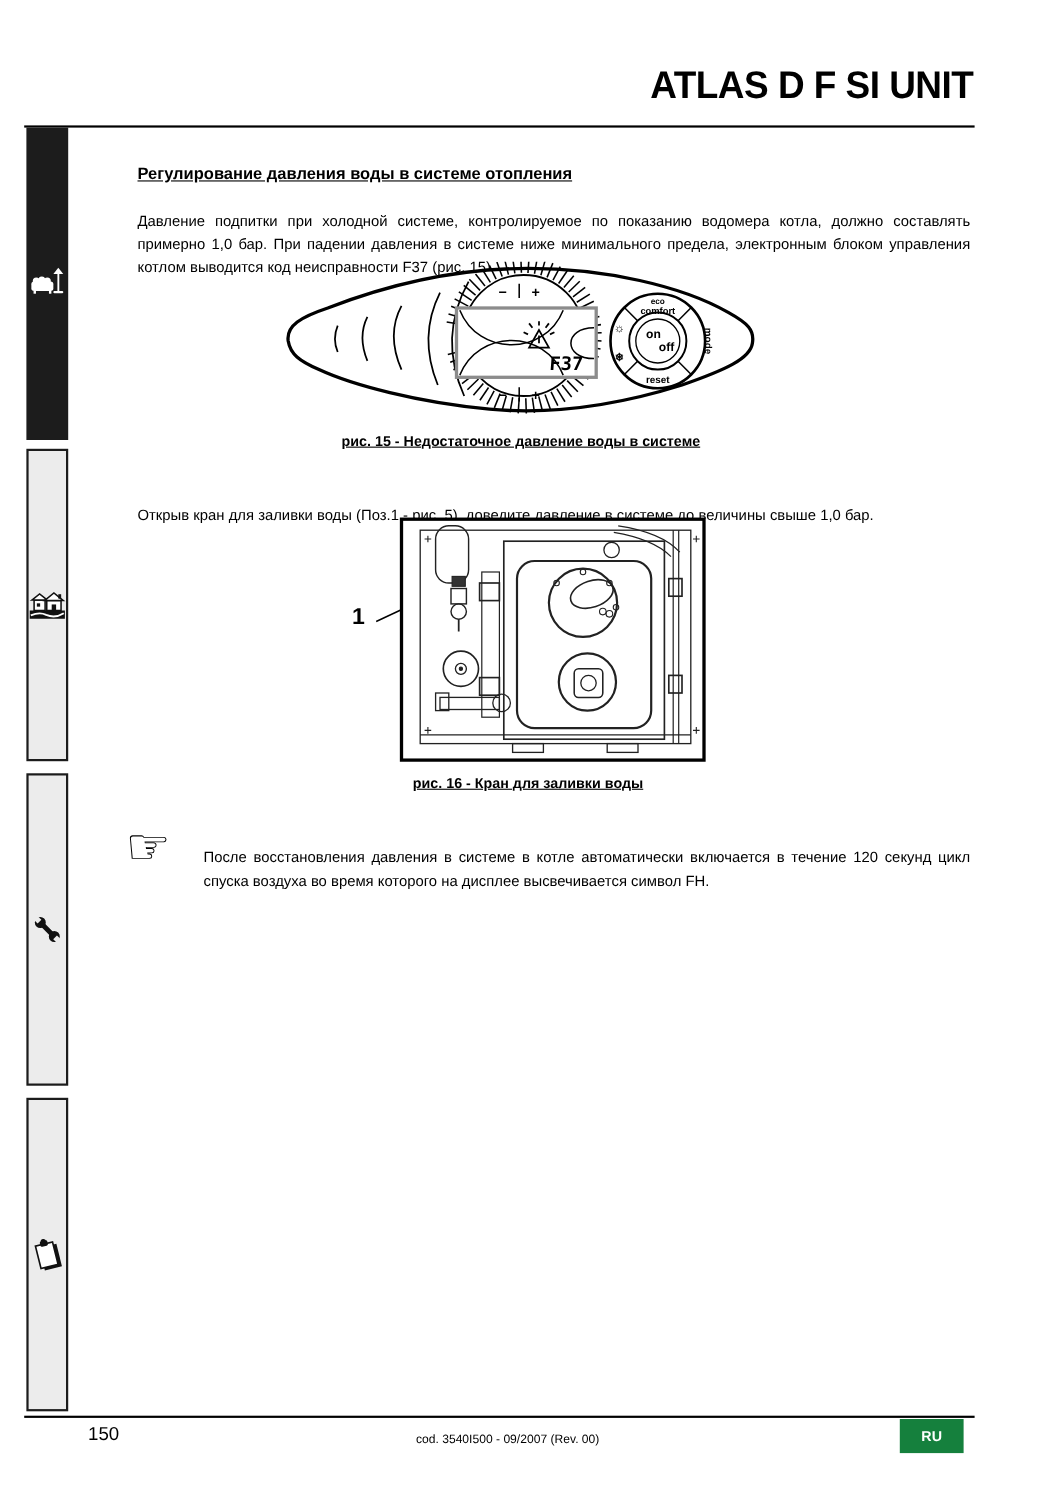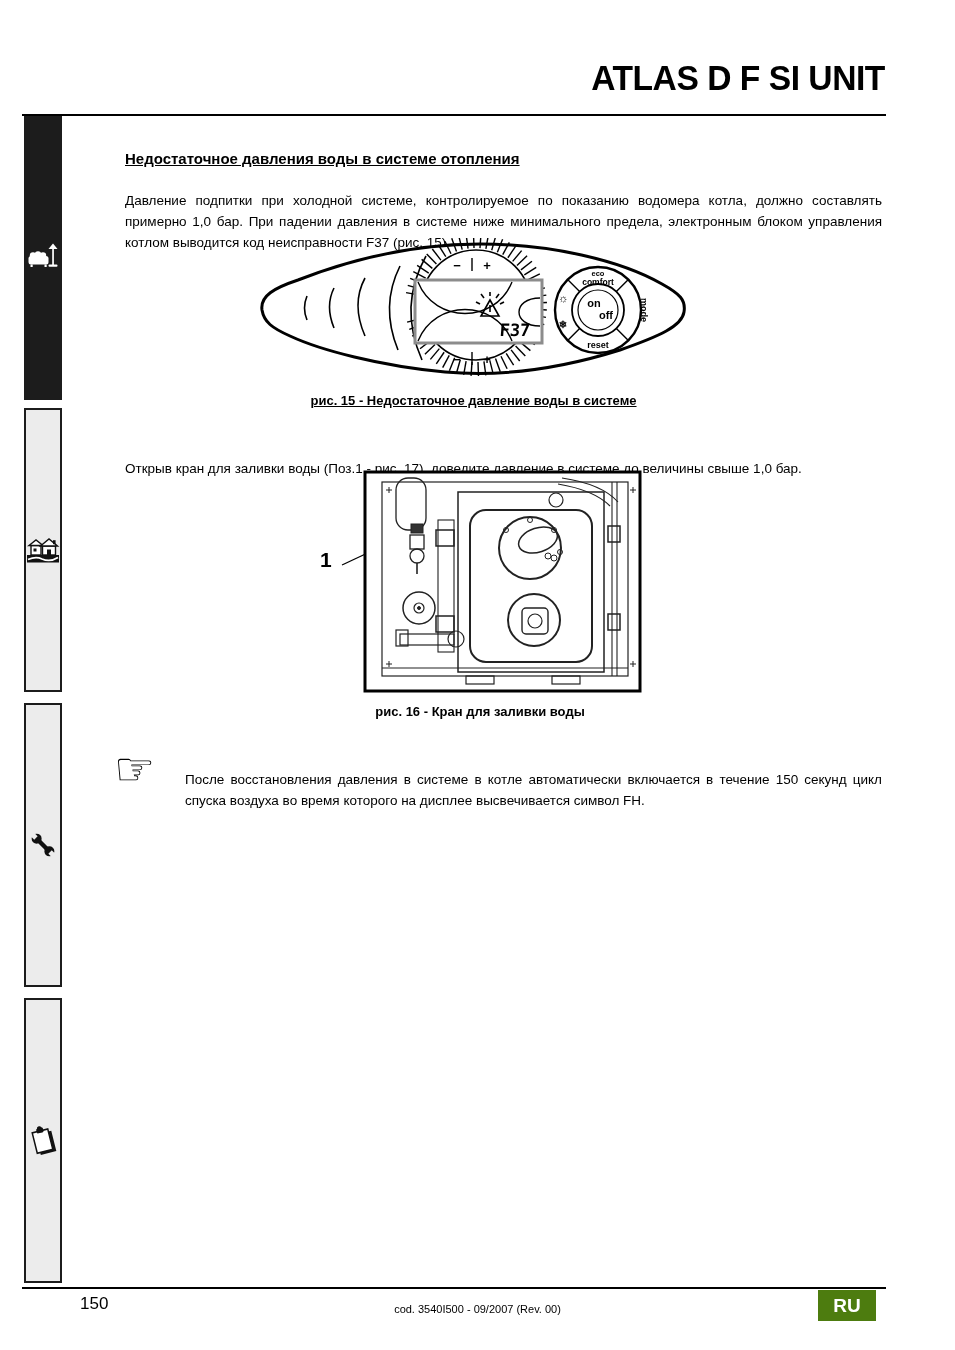--- a/index.html
+++ b/index.html
@@ -14,21 +14,21 @@
   .side-box{background:#ececec;border:2px solid #1c1c1c;box-sizing:border-box;
             display:flex;align-items:center;justify-content:center;}
   
   .heading{font-size:15px;font-weight:bold;text-decoration:underline;}
   .body-text{font-size:13.5px;line-height:21px;text-align:justify;margin-top:13px;}
   .fig-caption{font-size:13px;font-weight:bold;text-align:center;}
   .note-hand{font-size:46px;line-height:1;}
   
   .page-num{font-size:17px;}
   .footer-code{font-size:11px;text-align:center;}
-  .lang-badge{background:#4d7c0f;color:#fff;font-weight:bold;font-size:19px;
+  .lang-badge{background:#15803d;color:#fff;font-weight:bold;font-size:13px;
               display:flex;align-items:center;justify-content:center;}
   svg text{font-family:"Liberation Sans",sans-serif;}
   .seg{font-family:"DejaVu Sans Mono",monospace;font-weight:bold;}
 </style>
 </head>
 <body>
 
 <div class="page">
 
 
@@ -86,21 +86,21 @@
     <svg width="34" height="32" viewBox="0 0 34 32">
       <g transform="rotate(-14 17 16)">
         <rect x="11.5" y="8" width="16" height="21" fill="#111"></rect>
         <rect x="8.5" y="5.5" width="16" height="21" fill="#fff" stroke="#111" stroke-width="1.5"></rect>
         <rect x="13" y="2.5" width="7" height="5" rx="1.5" fill="#111"></rect>
         <circle cx="16.5" cy="3.2" r="2.4" fill="#111"></circle>
       </g>
     </svg>
   </div>
 
-  <div class="abs heading" style="left:125px;top:150px;">Недостаточное  давления воды в системе отопления</div>
+  <div class="abs heading" style="left:125px;top:150px;">Регулирование  давления воды в системе отопления</div>
 
   <div class="abs body-text" style="left:125px;top:177px;width:757px;">Давление подпитки при холодной системе, контролируемое по показанию водомера  котла, должно составлять примерно 1,0 бар. При падении давления в системе  ниже минимального предела,  электронным блоком управления котлом выводится код неисправности F37 (рис. 15).</div>
 
   <div class="abs" style="left:250px;top:238px;width:445px;height:142px;">
     <svg width="445" height="142" viewBox="0 0 445 142">
 
       <path d="M 12,72 C 10,58 24,50 48,42 C 120,14 180,6 230,6 C 300,6 370,22 412,46 C 430,56 436,62 434,74 C 432,88 410,98 370,112 C 300,134 240,138 195,134 C 130,128 70,112 40,98 C 22,90 14,84 12,72 Z" fill="#fff" stroke="#000" stroke-width="3"></path>
 
       <g stroke="#000" stroke-width="1.6" fill="none">
         <path d="M 57,58 q -5,12 0,24"></path>
@@ -221,21 +221,21 @@
           <text x="313" y="90" font-size="10">❄</text>
           <text x="344" y="69" font-size="11">on</text>
           <text x="356" y="81" font-size="11">off</text>
         </g>
       </g>
     </svg>
   </div>
 
   <div class="abs fig-caption" style="left:230px;top:393px;width:487px;text-decoration:underline;">рис. 15 - Недостаточное давление воды в системе</div>
 
-  <div class="abs body-text" style="left:125px;top:445px;width:757px;">Открыв кран для заливки воды (Поз.1 - рис. 17), доведите давление  в системе до величины свыше 1,0 бар.</div>
+  <div class="abs body-text" style="left:125px;top:445px;width:757px;">Открыв кран для заливки воды (Поз.1 - рис. 5), доведите давление  в системе до величины свыше 1,0 бар.</div>
 
   <div class="abs" style="left:316px;top:468px;width:332px;height:227px;">
     <svg width="332" height="227" viewBox="0 0 332 227">
 
       <text x="4" y="99" font-size="21" font-weight="bold">1</text>
       <line x1="26" y1="97" x2="90" y2="67" stroke="#000" stroke-width="1.3"></line>
       <polygon points="97,63 91.2,68.8 88.8,64.2" fill="#000"></polygon>
 
       <rect x="49" y="4" width="275" height="219" fill="#fff" stroke="#000" stroke-width="3"></rect>
       <g stroke="#222" fill="none">
@@ -297,23 +297,23 @@
             <line x1="73" y1="193" x2="73" y2="199"></line>
           <line x1="314" y1="22" x2="320" y2="22"></line>
             <line x1="317" y1="19" x2="317" y2="25"></line>
           <line x1="314" y1="196" x2="320" y2="196"></line>
             <line x1="317" y1="193" x2="317" y2="199"></line>
         </g>
       </g>
     </svg>
   </div>
 
-  <div class="abs fig-caption" style="left:250px;top:704px;width:460px;">рис. 16 - Кран для заливки воды</div>
+  <div class="abs fig-caption" style="left:250px;top:704px;width:460px;text-decoration:underline;">рис. 16 - Кран для заливки воды</div>
 
   <div class="abs note-hand" style="left:114px;top:746px;">☞</div>
-  <div class="abs body-text" style="left:185px;top:756px;width:697px;">После восстановления давления в системе в котле автоматически включается в течение 150 секунд цикл спуска воздуха  во время которого на дисплее высвечивается символ FH.</div>
+  <div class="abs body-text" style="left:185px;top:756px;width:697px;">После восстановления давления в системе в котле автоматически включается в течение 120 секунд цикл спуска воздуха  во время которого на дисплее высвечивается символ FH.</div>
 
   <div class="abs hrule" style="left:22px;top:1287px;width:864px;"></div>
   <div class="abs page-num" style="left:80px;top:1294px;">150</div>
-  <div class="abs footer-code" style="left:0;top:1303px;width:955px;">cod. 3540I500  -  09/2007  (Rev. 00)</div>
+  <div class="abs footer-code" style="left:0;top:1303px;width:859px;padding-left:32px;">cod. 3540I500  -  09/2007  (Rev. 00)</div>
   <div class="abs lang-badge" style="left:818px;top:1290px;width:58px;height:31px;">RU</div>
 
 </div>
 
 </body></html>

